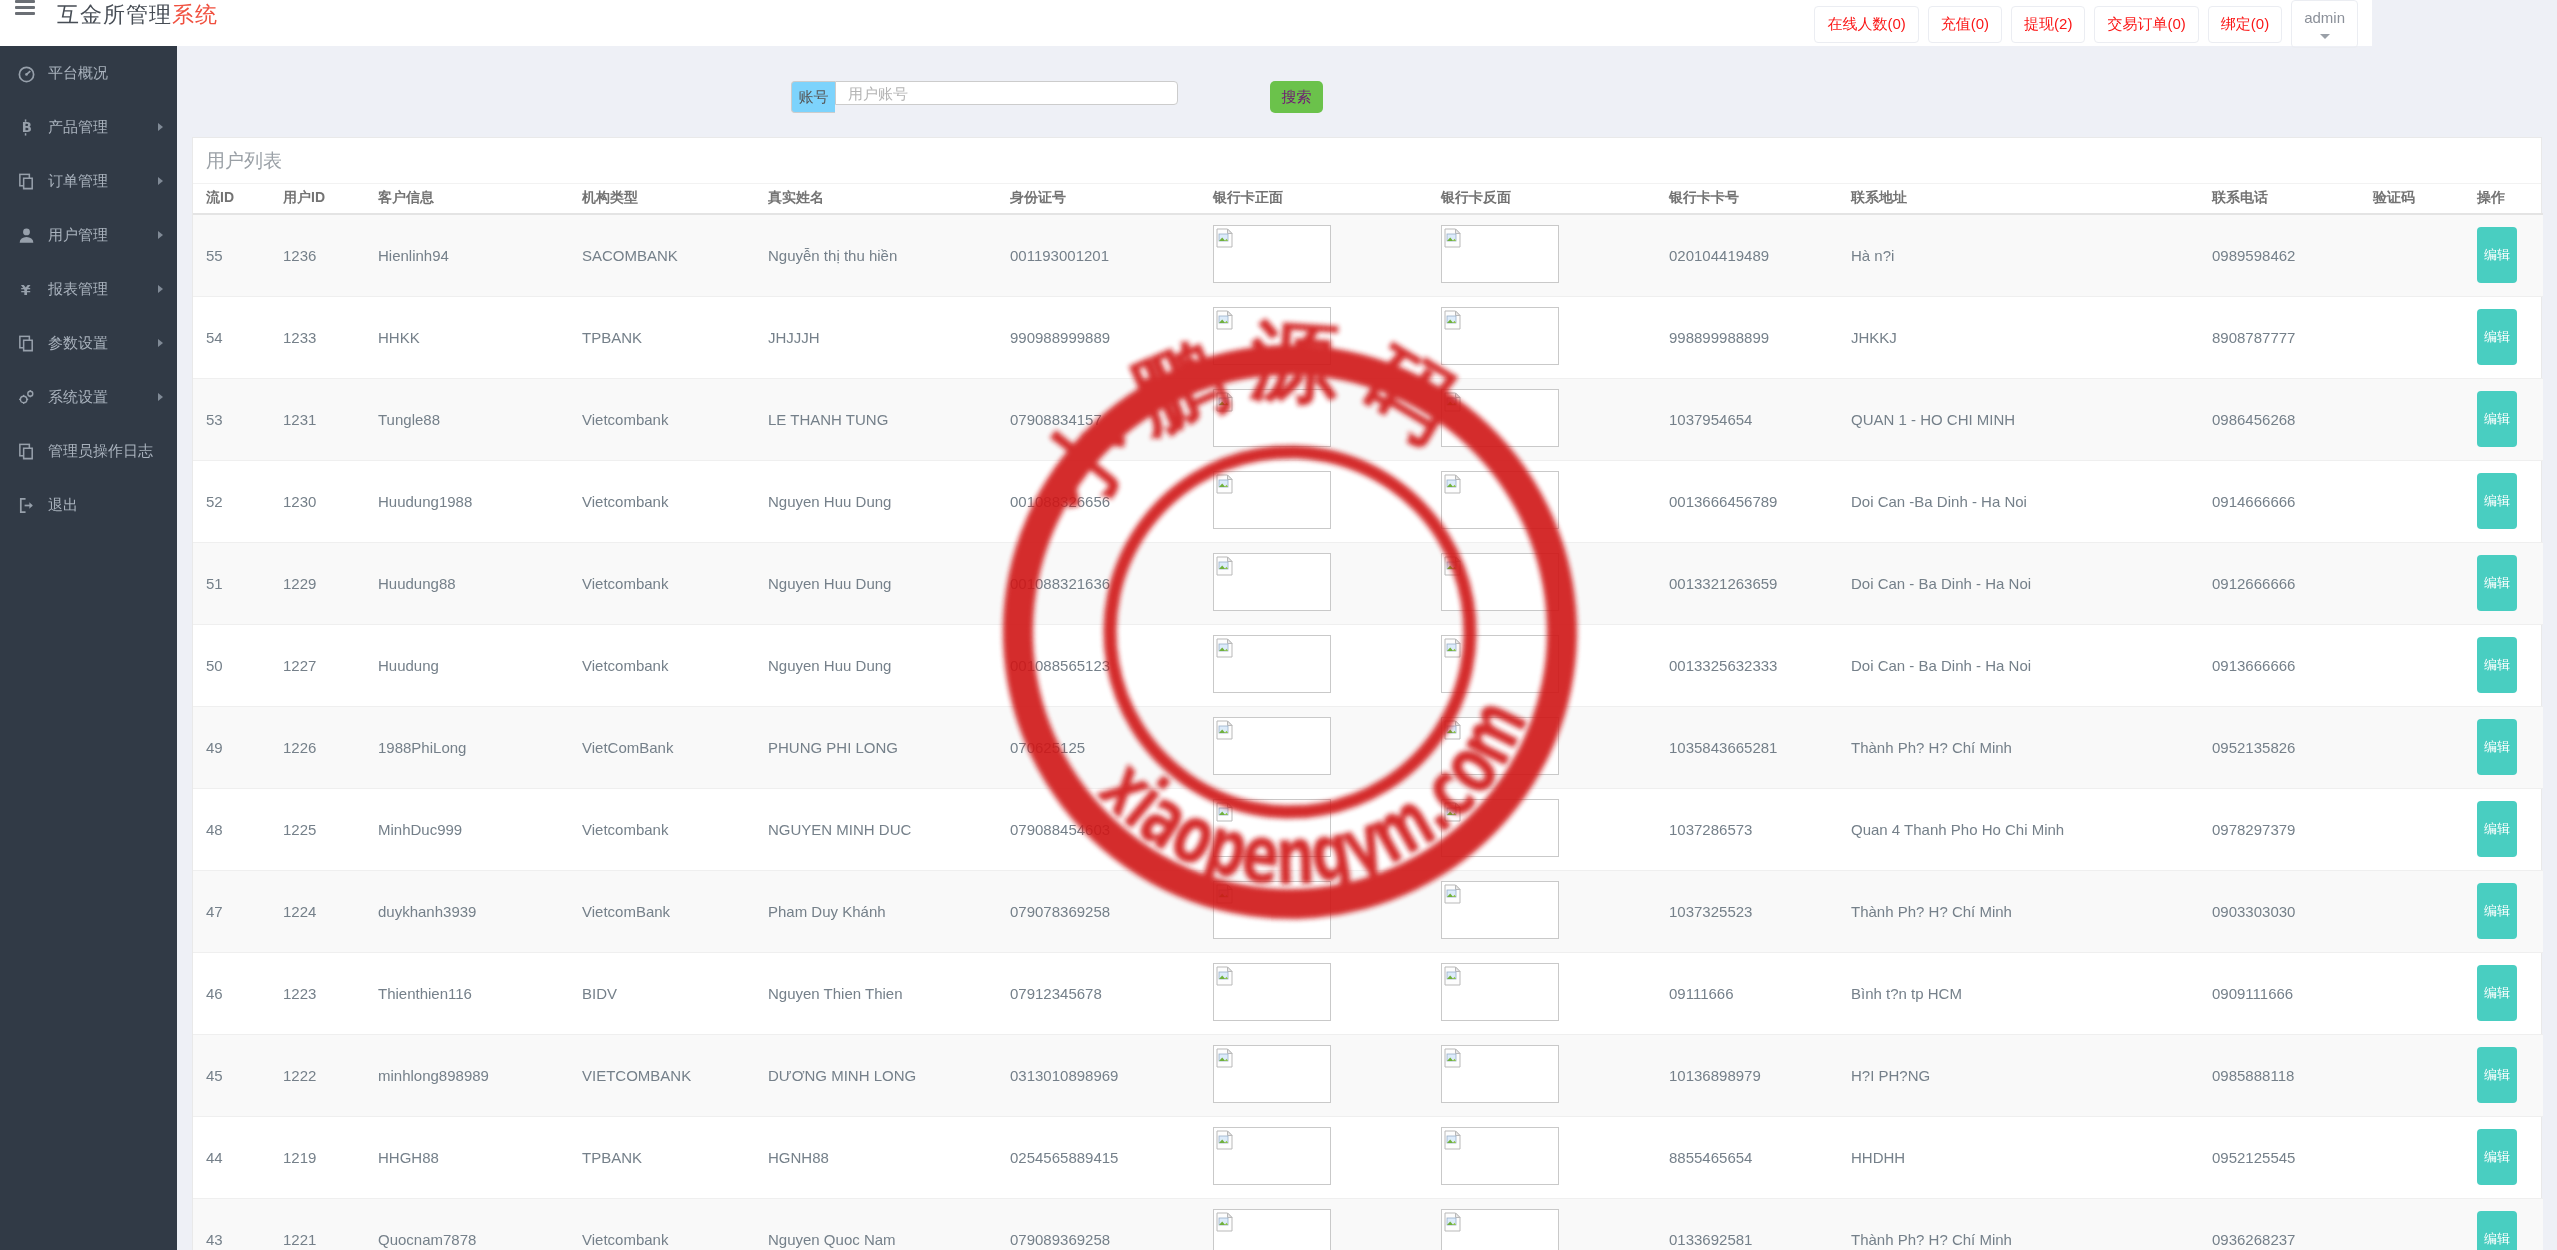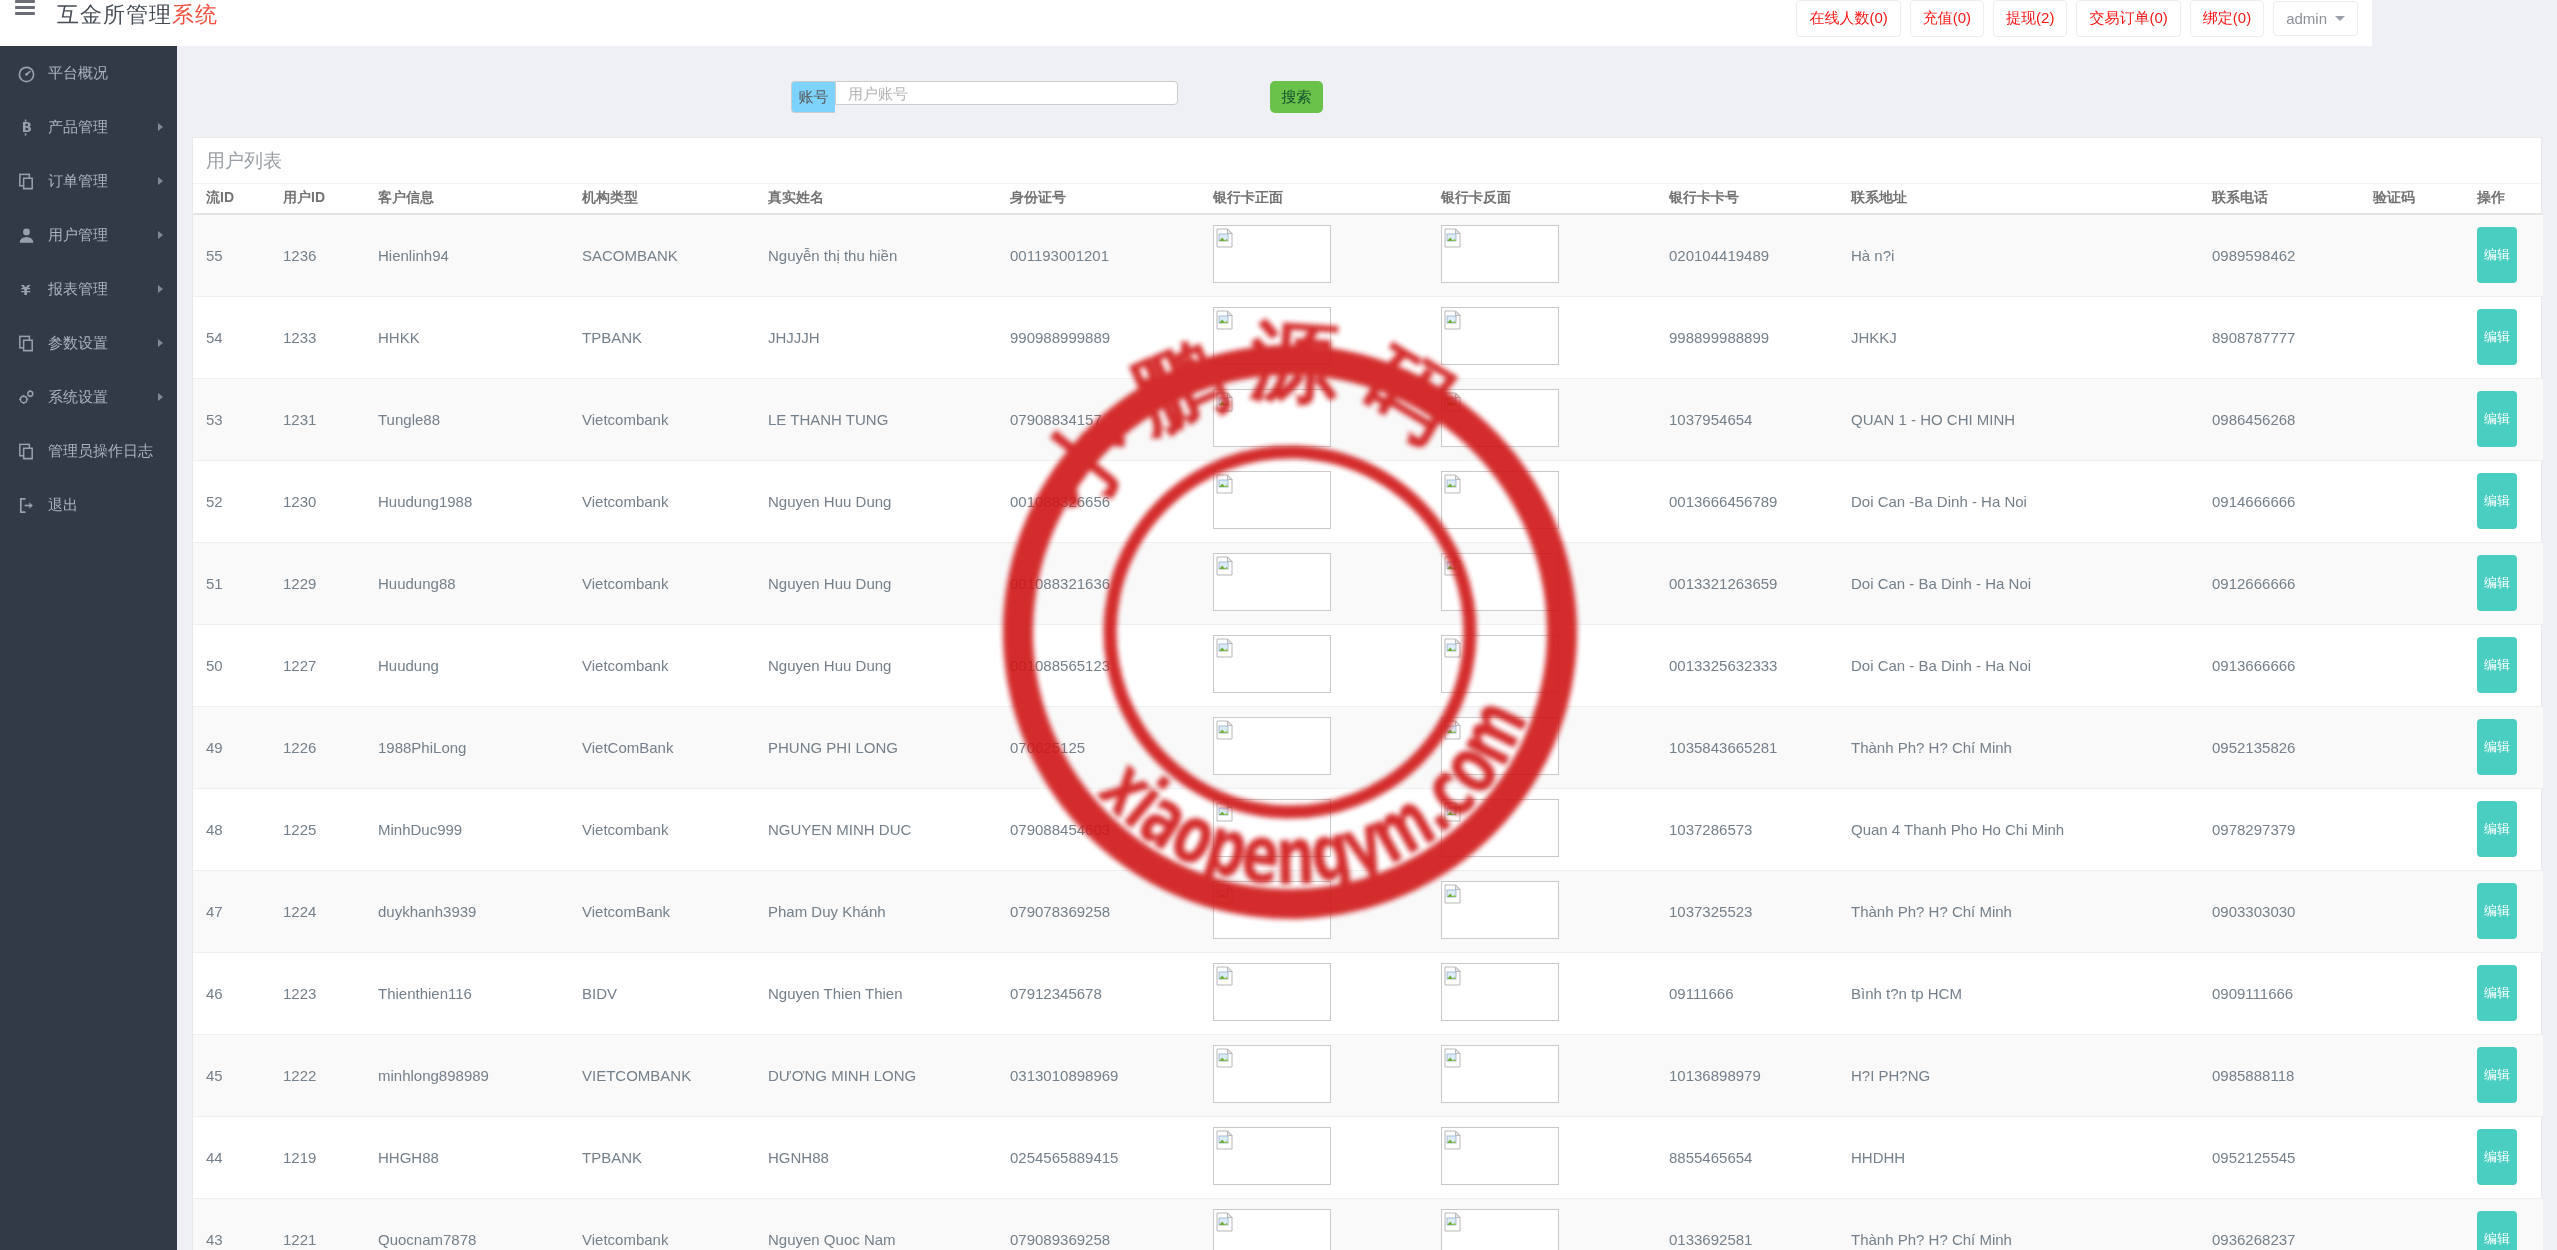--- a/index.html
+++ b/index.html
@@ -11,21 +11,21 @@
     display:flex; align-items:flex-start; z-index:30; }
   .hamburger { width:20px; height:15px; margin-left:15px; display:flex; flex-direction:column;
     justify-content:space-between; cursor:pointer; }
   .hamburger span { display:block; height:3px; background:#6b6f75; border-radius:1px; }
   .brand { margin-left:22px; font-size:22px; color:#474d55; letter-spacing:1px; white-space:nowrap; }
   .brand .accent { color:#f0503f; }
   .top-right { margin-left:auto; display:flex; align-items:center; gap:9px; margin-right:14px; }
   .hot-link { color:#fb1717; font-size:15px; border:1px solid #ebedf2; border-radius:4px;
     padding:8px 12px; background:#fff; cursor:pointer; white-space:nowrap; }
   .admin-box { color:#8b9099; font-size:15px; border:1px solid #ebedf2; border-radius:4px;
-    padding:8px 12px; display:flex; align-items:center; gap:8px; cursor:pointer; }
+    padding:8px 12px; display:flex; align-items:center; gap:8px; cursor:pointer;flex-direction:column; }
   .caret-down { width:0; height:0; border-left:5px solid transparent; border-right:5px solid transparent;
     border-top:5px solid #9aa0a8; }
 
   
   .sidebar { position:absolute; left:0; top:46px; width:177px; height:1204px; background:#313a46; z-index:20; }
   .side-item { height:54px; display:flex; align-items:center; padding:0 14px 0 16px;
     color:#a9b2bd; font-size:15px; cursor:pointer; }
   .side-icon { width:20px; height:20px; margin-right:12px; flex:0 0 auto; display:flex;
     align-items:center; justify-content:center; }
   .side-label { white-space:nowrap; }
@@ -35,21 +35,21 @@
   
   .main { position:absolute; left:177px; top:46px; width:2380px; height:1204px; }
   .search-row { position:relative; height:91px; }
   .input-group { position:absolute; left:614px; top:35px; height:32px; display:flex; }
   .addon { width:44px; height:32px; background:#7dd3fc; border:1px solid #cccccc; border-right:none;
     border-radius:4px 0 0 4px; color:#555; font-size:15px; display:flex; align-items:center; justify-content:center; }
   .search-input { width:343px; height:24px; border:1px solid #cccccc; border-radius:0 4px 4px 0;
     padding:0 12px; font-size:15px; color:#555; outline:none; font-family:inherit; }
   .search-input::placeholder { color:#b4b4b4; }
   .search-btn { position:absolute; left:1093px; top:35px; width:53px; height:32px; background:#6bc24b;
-    border:none; border-radius:5px; color:#14532d; font-size:15px; cursor:pointer; font-family:inherit; }
+    border:none; border-radius:5px; color:#701a75; font-size:15px; cursor:pointer; font-family:inherit; }
 
   .card { position:absolute; left:15px; top:91px; width:2350px; height:1160px; background:#ffffff;
     border:1px solid #e9e9e9; }
   .card-title { height:46px; line-height:46px; padding-left:13px; color:#9aa0a6; font-size:19px;
     border-bottom:1px solid #f2f2f2; }
   table { width:2350px; border-collapse:collapse; table-layout:fixed; }
   th { text-align:left; font-size:14px; color:#737373; font-weight:bold; padding:5px 4px 6px 13px;
     border-bottom:2px solid #e4e4e4; white-space:nowrap; overflow:hidden; }
   td { font-size:15px; color:#75808a; padding:4px 4px 4px 13px; height:82px;
     vertical-align:middle; white-space:nowrap; overflow:hidden; }

